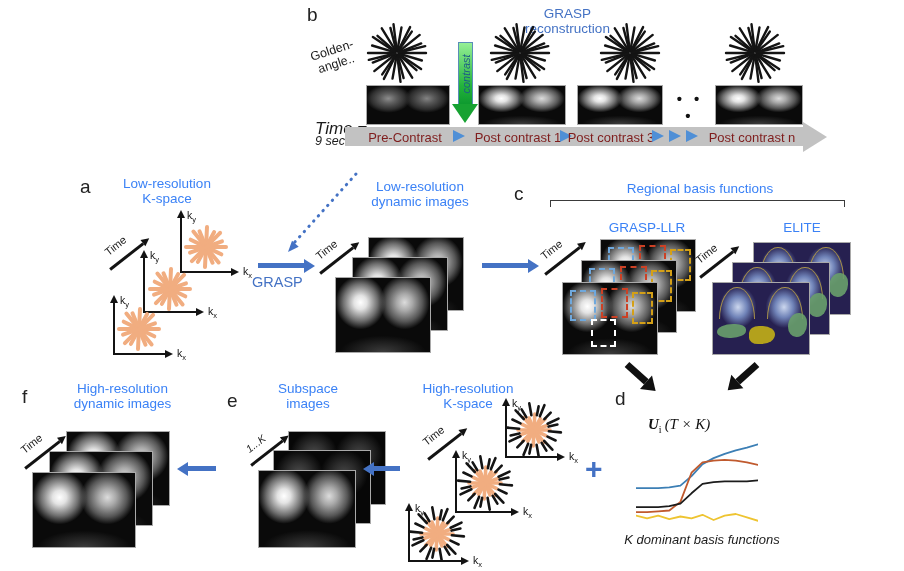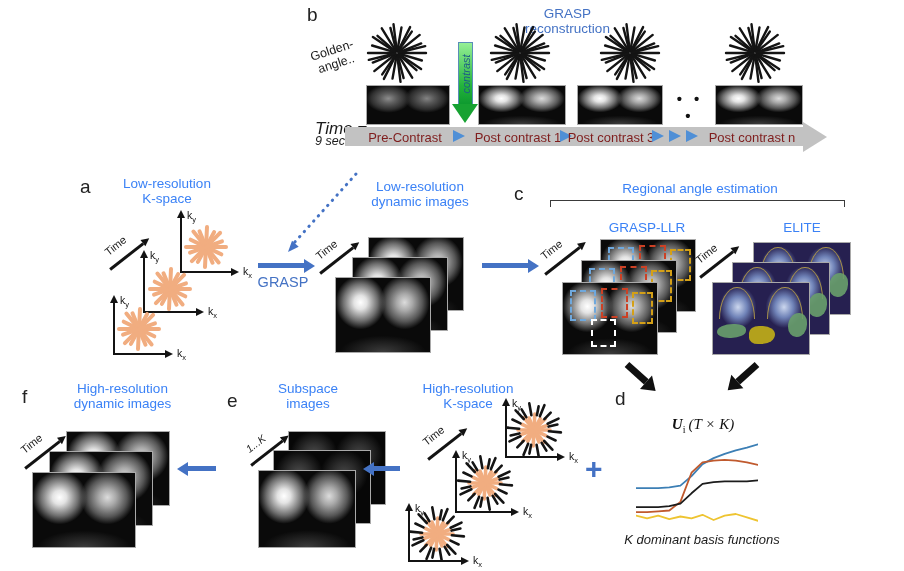--- a/index.html
+++ b/index.html
@@ -70,21 +70,21 @@
     border-top:6.5px solid transparent;border-bottom:6.5px solid transparent;}
   
   .green-shaft{position:absolute;width:15px;background:linear-gradient(180deg,#96f096 0%,#23b33c 70%,#0e9a2f 100%);
     border:1px solid #5a8db8;box-sizing:border-box;}
   .green-head{position:absolute;width:0;height:0;border-top:19px solid #17a232;
     border-left:13px solid transparent;border-right:13px solid transparent;}
   .contrast-text{position:absolute;font-size:11px;font-style:italic;color:#1d5c86;
     transform:rotate(-90deg);transform-origin:center;white-space:nowrap;}
   .bracket{position:absolute;border-top:1.6px solid #3a3a3a;border-left:1.6px solid #3a3a3a;
     border-right:1.6px solid #3a3a3a;height:7px;box-sizing:border-box;}
-  .matrix-label{position:absolute;font-family:"Liberation Serif",serif;font-size:15px;color:#111;text-align:center;}
+  .matrix-label{position:absolute;font-family:"Liberation Serif",serif;font-size:15px;color:#111;text-align:left;}
   .matrix-label sub{font-size:10px;}
   .matrix-label .dims{margin-left:3px;}
   .caption{position:absolute;font-size:13px;font-style:italic;color:#1b1b1b;text-align:center;}
   .plus{position:absolute;font-size:30px;font-weight:bold;color:var(--blue);}
   .ellipsis{position:absolute;font-size:15px;font-weight:bold;letter-spacing:4px;color:#111;}
 </style>
 </head>
 <body>
 
 <div id="canvas">
@@ -318,36 +318,36 @@
         <line x1="0.1" y1="-1.0" x2="1.0" y2="-20.0" stroke="#f1ad80" stroke-width="4" stroke-linecap="round"></line>
         <line x1="-0.5" y1="0.9" x2="-8.1" y2="14.9" stroke="#f1ad80" stroke-width="4" stroke-linecap="round"></line>
         <line x1="0.5" y1="-0.9" x2="8.1" y2="-14.9" stroke="#f1ad80" stroke-width="4" stroke-linecap="round"></line>
         <line x1="-0.7" y1="0.7" x2="-14.1" y2="14.1" stroke="#f1ad80" stroke-width="4" stroke-linecap="round"></line>
         <line x1="0.7" y1="-0.7" x2="14.1" y2="-14.1" stroke="#f1ad80" stroke-width="4" stroke-linecap="round"></line>
         <line x1="-0.9" y1="0.3" x2="-16.0" y2="5.7" stroke="#f1ad80" stroke-width="4" stroke-linecap="round"></line>
         <line x1="0.9" y1="-0.3" x2="16.0" y2="-5.7" stroke="#f1ad80" stroke-width="4" stroke-linecap="round"></line>
       </svg></div>
 
   <div class="barrow right" style="left:258px;top:263px;width:46px;"></div>
-  <div class="abs blue-text" style="left:252px;top:274px;width:62px;text-align:center;font-size:14.5px;">GRASP</div>
+  <div class="abs blue-text" style="left:252px;top:274px;width:62px;font-size:14.5px;">GRASP</div>
 
   <div class="sec-title" style="left:360px;top:179px;width:120px;">
     <div>Low-resolution</div>
     <div>dynamic images</div>
   </div>
   <div class="mri bright" style="left:368px;top:237px;width:96px;height:74px;"></div>
   <div class="mri bright" style="left:352px;top:257px;width:96px;height:74px;"></div>
   <div class="mri bright" style="left:335px;top:277px;width:96px;height:76px;"></div>
   <div class="tarrow" style="left:320px;top:272px;width:42px;transform:rotate(-38deg);"></div>
   <div class="rot-label" style="left:317px;top:251px;">Time</div>
 
   <div class="barrow right" style="left:482px;top:263px;width:46px;"></div>
 
   <div class="panel-letter" style="left:514px;top:183px;">c</div>
-  <div class="sec-title" style="left:600px;top:181px;width:200px;">Regional angle estimation</div>
+  <div class="sec-title" style="left:600px;top:181px;width:200px;">Regional basis functions</div>
   <div class="bracket" style="left:550px;top:200px;width:295px;"></div>
 
   <div class="sec-title" style="left:597px;top:220px;width:100px;">GRASP-LLR</div>
   <div class="sec-title" style="left:752px;top:220px;width:100px;">ELITE</div>
 
   <div class="mri bright" style="left:600px;top:239px;width:96px;height:73px;">
     <div class="dbox" style="left: 7%; top: 10%; width: 28%; height: 44%; border-color: rgb(111, 168, 220);"></div>
     <div class="dbox" style="left: 40%; top: 7%; width: 29%; height: 42%; border-color: rgb(204, 65, 37);"></div>
     <div class="dbox" style="left: 73%; top: 12%; width: 23%; height: 46%; border-color: rgb(212, 160, 23);"></div>
     <div class="dbox" style="left: 30%; top: 50%; width: 26%; height: 40%; border-color: rgb(255, 255, 255);"></div>

